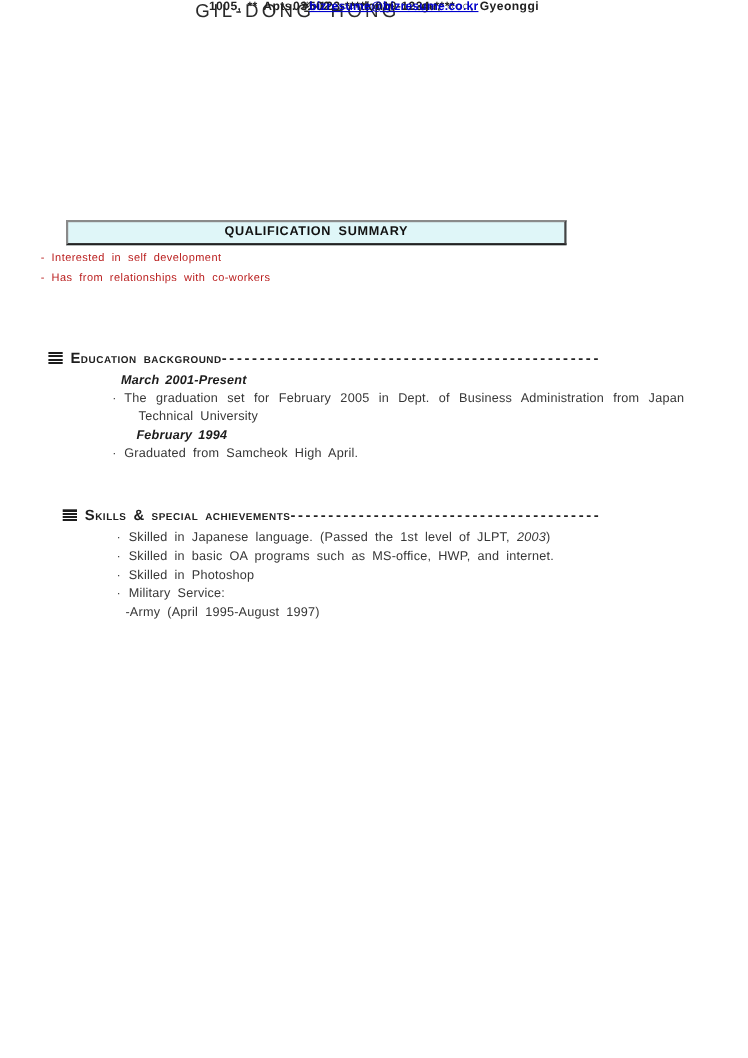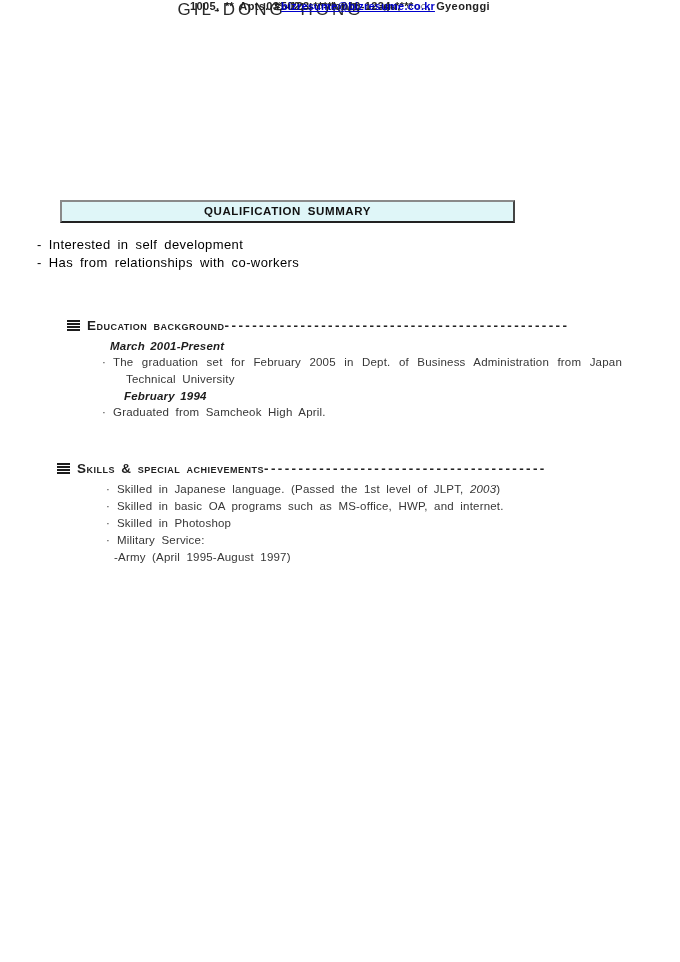--- a/index.html
+++ b/index.html
@@ -35,22 +35,22 @@
   
   .qualbox {
     left: 60px; top: 200px; width: 455px; height: 23px;
     border: 2px solid #8a8a8a;
     border-bottom-color: #222; border-right-color: #444;
     text-align: center; line-height: 19px;
     font-size: 11.5px; font-weight: bold; color: #111;
     letter-spacing: 0.6px; word-spacing: 3px;
   }
   .qual-items {
-    left: 37px; top: 236px; width: 560px;
-    font-size: 13px; color: #000000; line-height: 17.5px;
+    left: 37px; top: 226px; width: 560px;
+    font-size: 10px; color: #b91c1c; line-height: 17.5px;
     letter-spacing: 0.4px; word-spacing: 3px;
   }
 
   
   .sec-header { white-space: nowrap; font-size: 13.5px; color: #1e1e1e; }
   .sec-icon {
     display: inline-block; width: 13px; height: 11px;
     margin-right: 7px; vertical-align: -1px;
     background: repeating-linear-gradient(to bottom, #1d1d1d 0 2px, transparent 2px 3px);
   }
@@ -62,21 +62,21 @@
     font-size: 11.5px; font-weight: bold; font-style: italic;
     color: #1c1c1c; letter-spacing: 0.2px; word-spacing: 2px;
   }
   .body-text { font-size: 11.5px; color: #373737; letter-spacing: 0.2px; word-spacing: 3px; }
   .bullet-row { display: flex; }
   .bullet { width: 11px; flex: 0 0 11px; color: #444; }
   .justify-line { flex: 1; text-align: justify; text-align-last: justify; }
   .ital { font-style: italic; }
 
   
-  .edu-header   { left: 67px;  top: 318px; }
+  .edu-header   { left: 44px;  top: 318px; }
   .edu-date1    { left: 110px; top: 340px; }
   .edu-grad     { left: 102px; top: 356px; width: 520px; }
   .edu-grad2    { left: 126px; top: 373px; }
   .edu-date2    { left: 124px; top: 390px; }
   .edu-grad3    { left: 102px; top: 406px; width: 520px; }
   .skills-header{ left: 57px;  top: 461px; }
   .skill-1 { left: 106px; top: 483px; width: 516px; }
   .skill-2 { left: 106px; top: 500px; width: 516px; }
   .skill-3 { left: 106px; top: 517px; width: 516px; }
   .skill-4 { left: 106px; top: 534px; width: 516px; }

